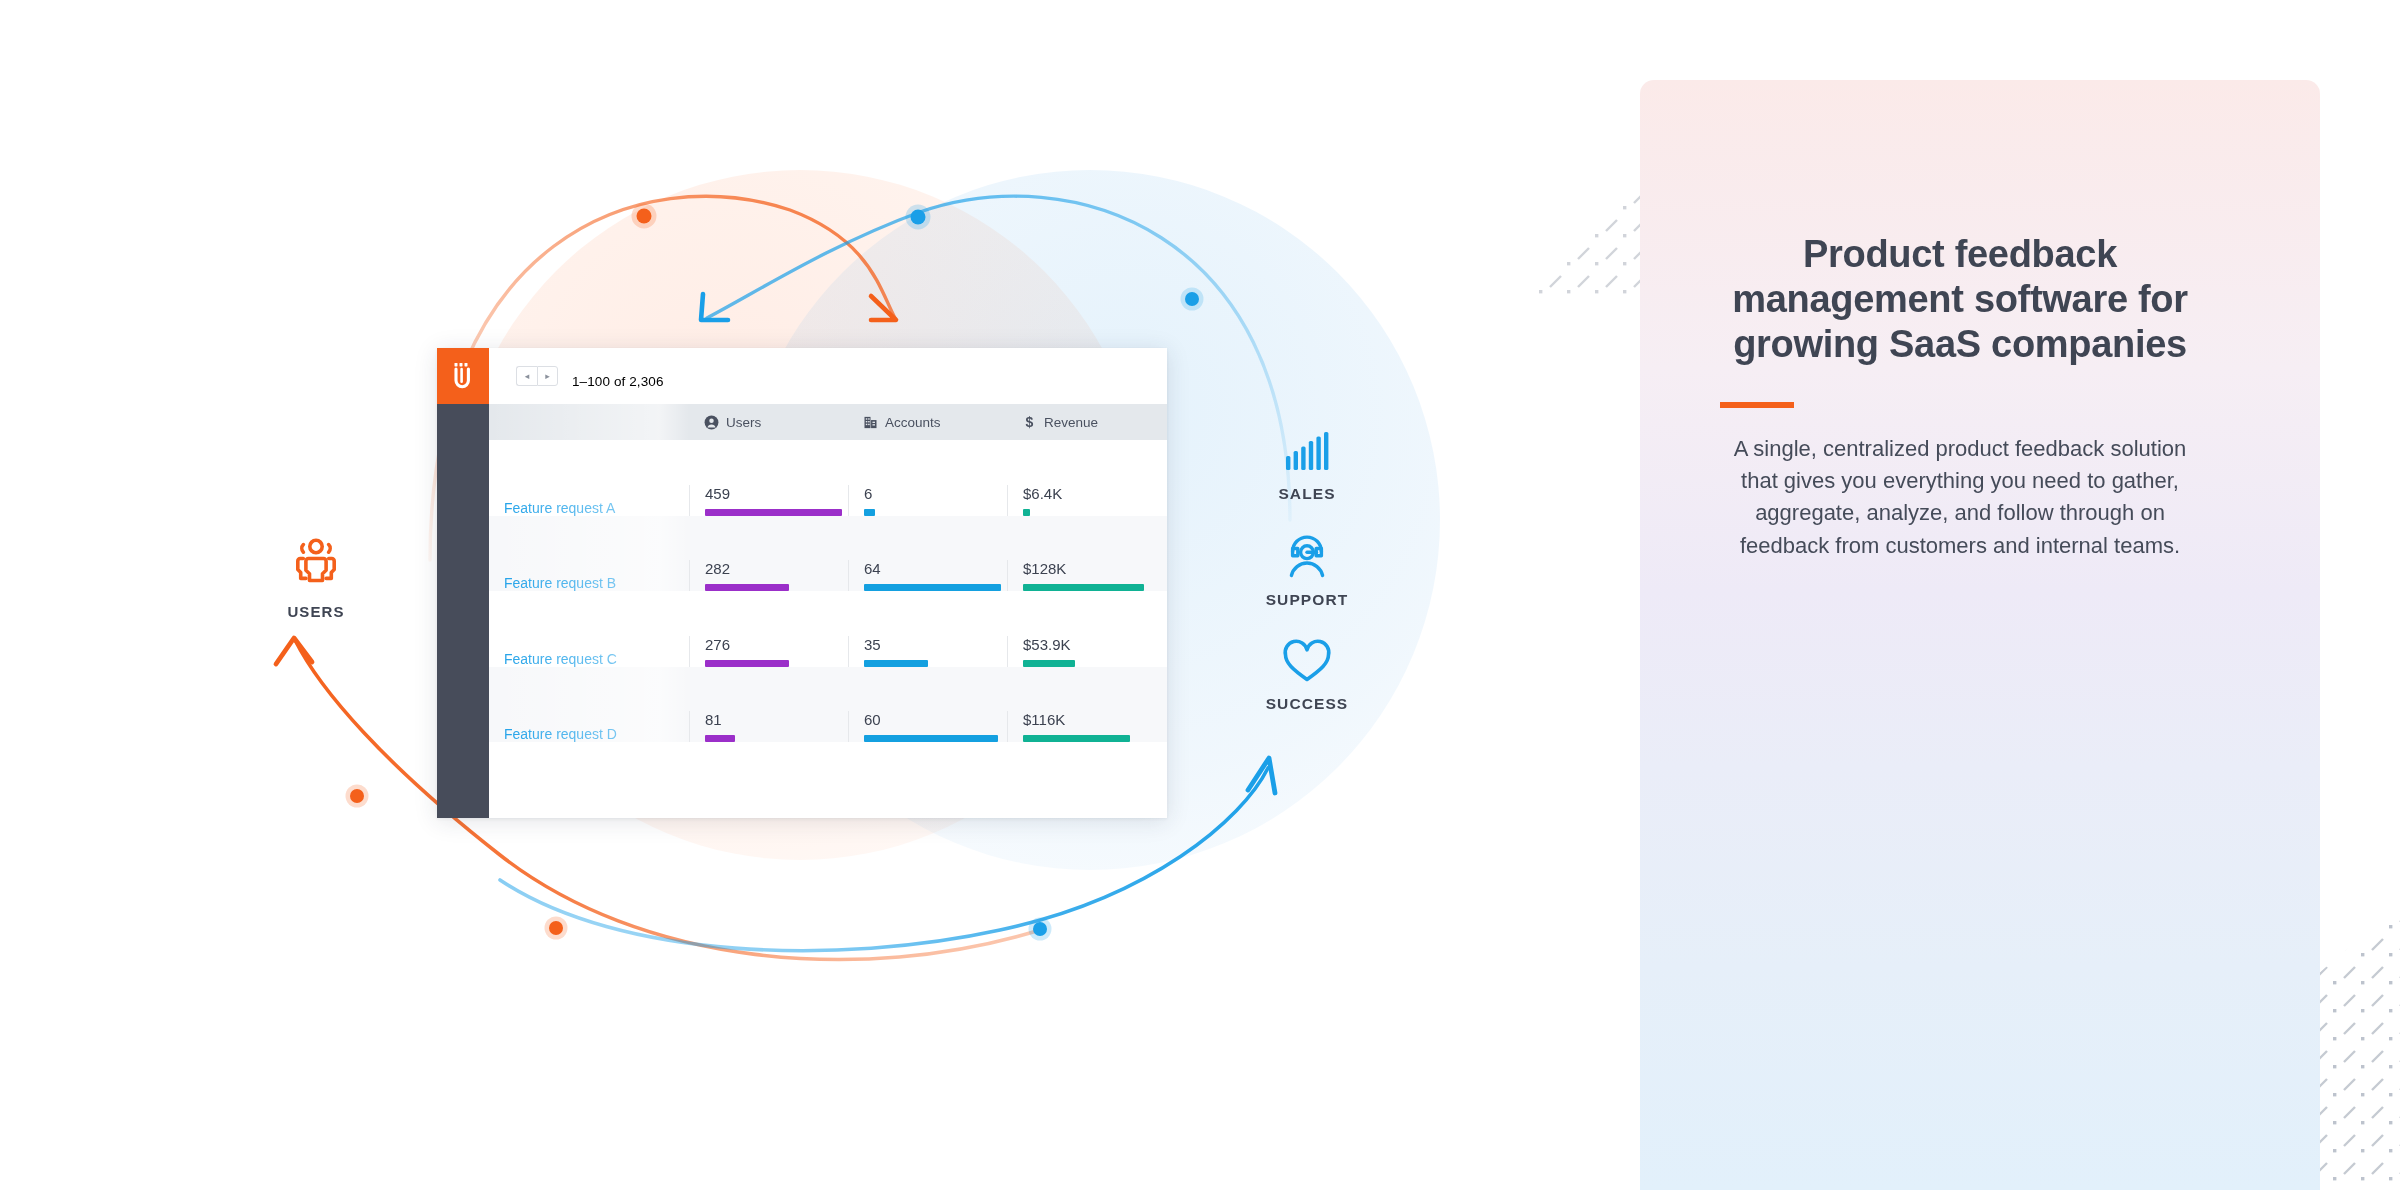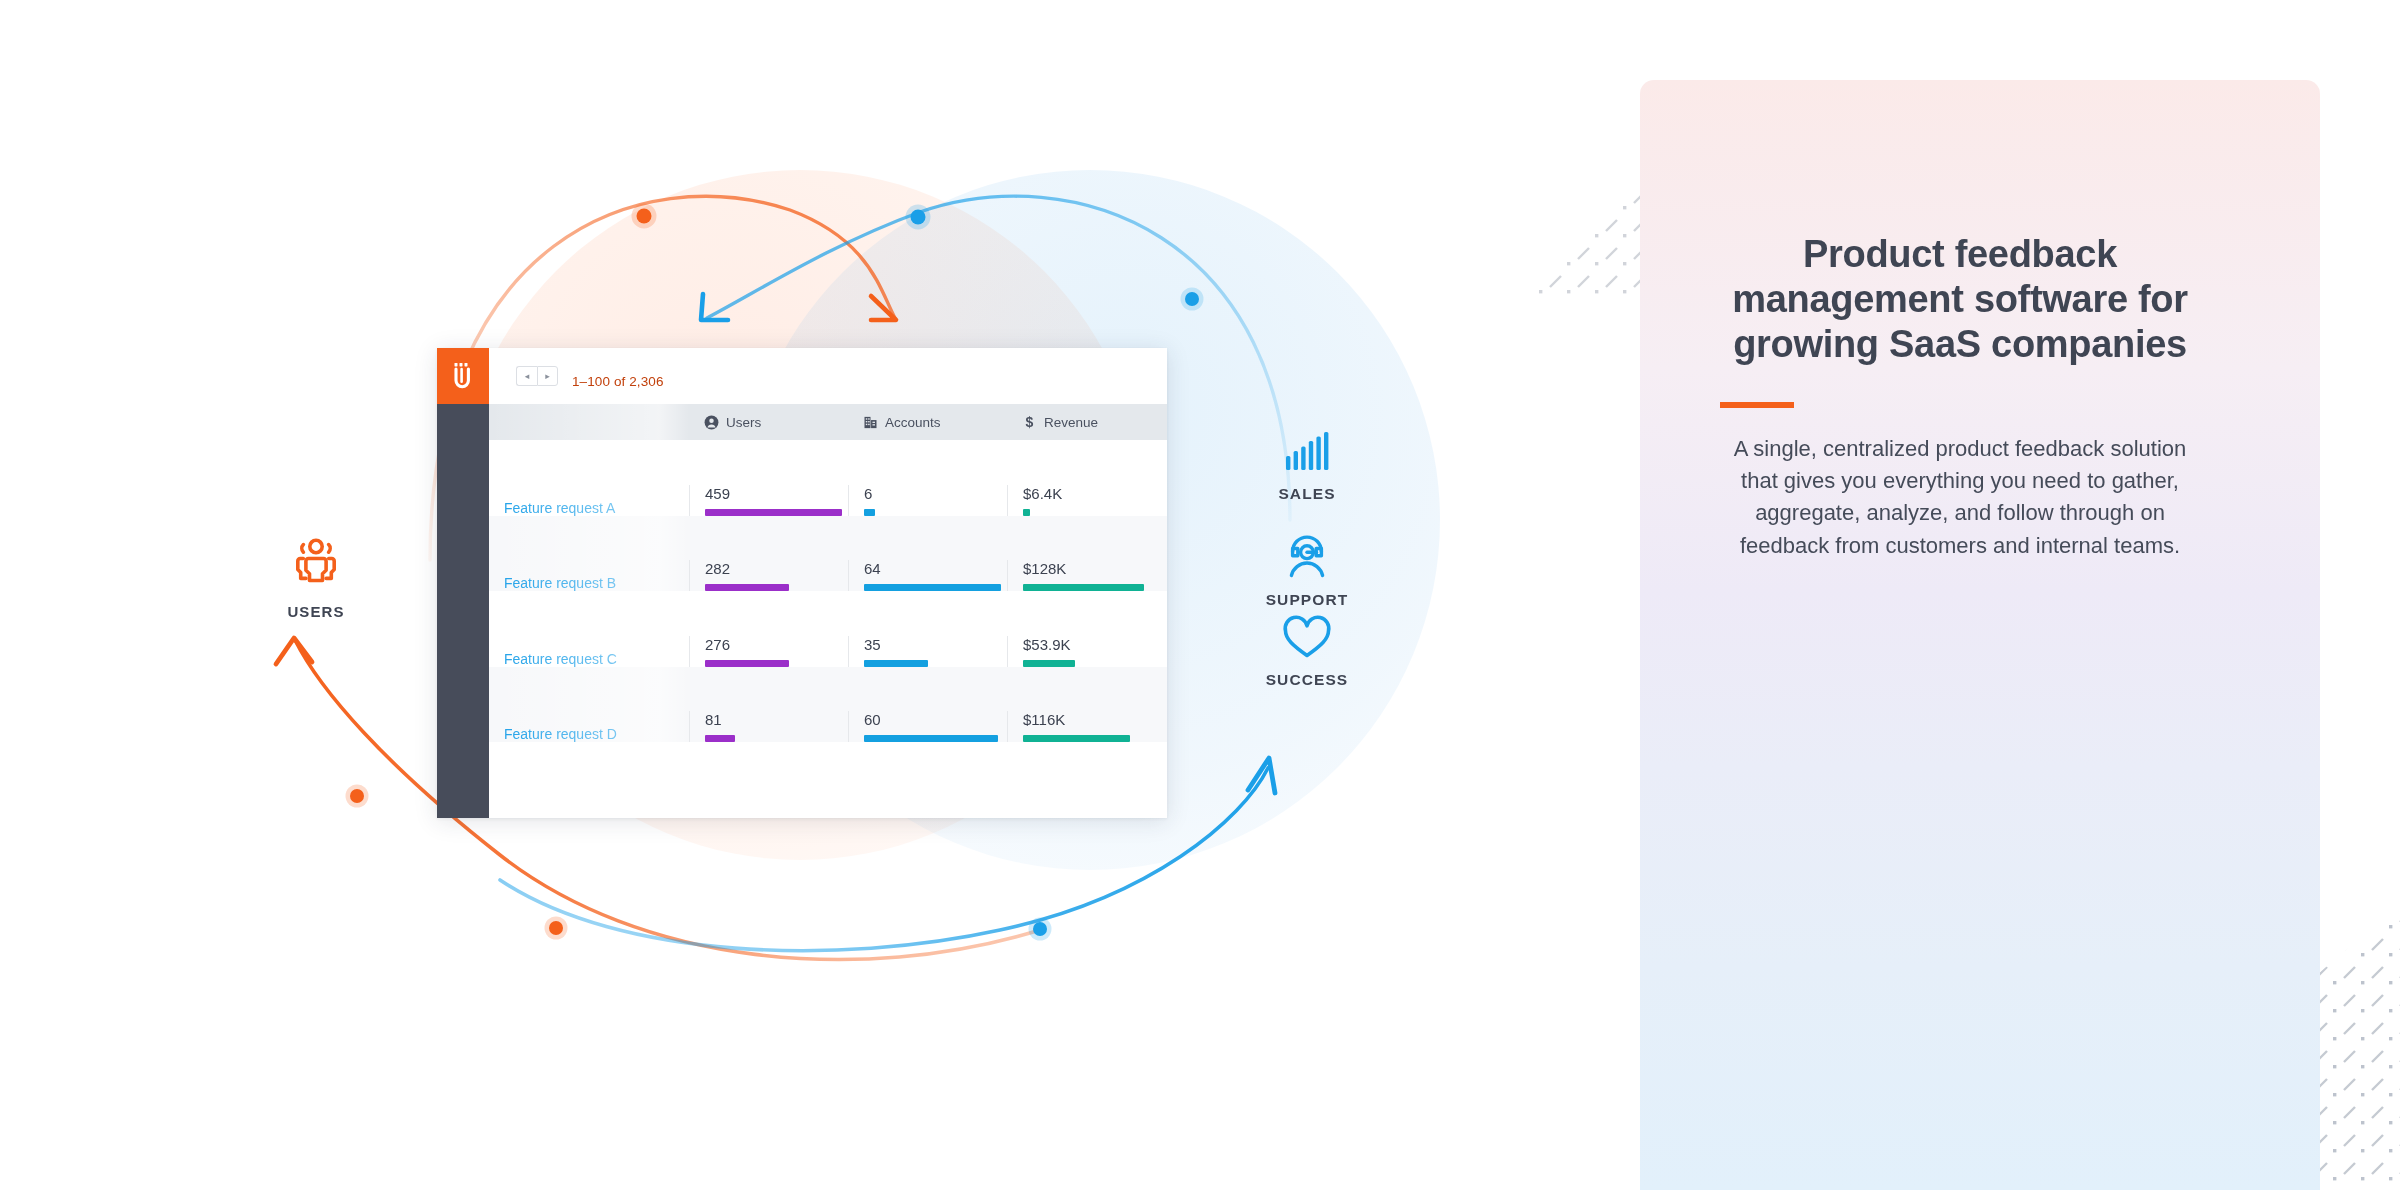--- a/index.html
+++ b/index.html
@@ -39,21 +39,21 @@
     display:flex; align-items:center; justify-content:center; flex:0 0 auto;
   }
   #pager { display:flex; margin-left: 27px; }
   .pager-btn {
     width: 21px; height: 20px; border:1px solid #dcdfe4; background:#fff;
     display:flex; align-items:center; justify-content:center;
     font-size: 9px; color:#8b919c; line-height:1;
   }
   .pager-btn:first-child { border-radius: 3px 0 0 3px; border-right:none; }
   .pager-btn:last-child  { border-radius: 0 3px 3px 0; }
-  #pager-label { margin-left: 14px; font-size: 13.5px; color:#c2410c; letter-spacing:0.1px;margin-top:11px; }
+  #pager-label { margin-left: 14px; font-size: 13.5px; color:#000000; letter-spacing:0.1px;margin-top:11px; }
 
   #card-body { display:flex; height: 414px; }
   #side-rail { width: 52px; background:#474C5A; flex: 0 0 auto; }
   #grid { flex:1 1 auto; position:relative; }
 
   #grid-head { display:flex; height: 36px; background:#e4e8ec; align-items:center; }
   .hcell { font-size:13.5px; color:#4a5160; display:flex; align-items:center; gap:7px; }
   .hcell .gi { display:flex; align-items:center; }
   .col-name { width: 200px; }
   .col-metric { width: 159px; padding-left: 15px; }
@@ -83,21 +83,21 @@
 
   
   #users-badge { position:absolute; left:256px; top:534px; width:120px; text-align:center; }
   #users-badge .lbl { margin-top: 9px; font-size: 15px; font-weight:bold; letter-spacing:1.1px; color:#3f4553; }
 
   
   .team { position:absolute; width: 150px; text-align:center; }
   .team .lbl { margin-top: 7px; font-size: 15.5px; font-weight:bold; letter-spacing:1.1px; color:#3f4553; }
   #team-sales   { left: 1232px; top: 430px; }
   #team-support { left: 1232px; top: 530px; }
-  #team-success { left: 1232px; top: 614px; }
+  #team-success { left: 1232px; top: 638px; }
 
   
   #right-panel {
     position:absolute; left:1640px; top:80px; width:680px; height:1110px;
     border-radius: 14px 14px 0 0;
     background: linear-gradient(180deg,
        #fbeae9 0%,
        #f6eef4 26%,
        #eeeaf7 46%,
        #eaedf8 62%,

